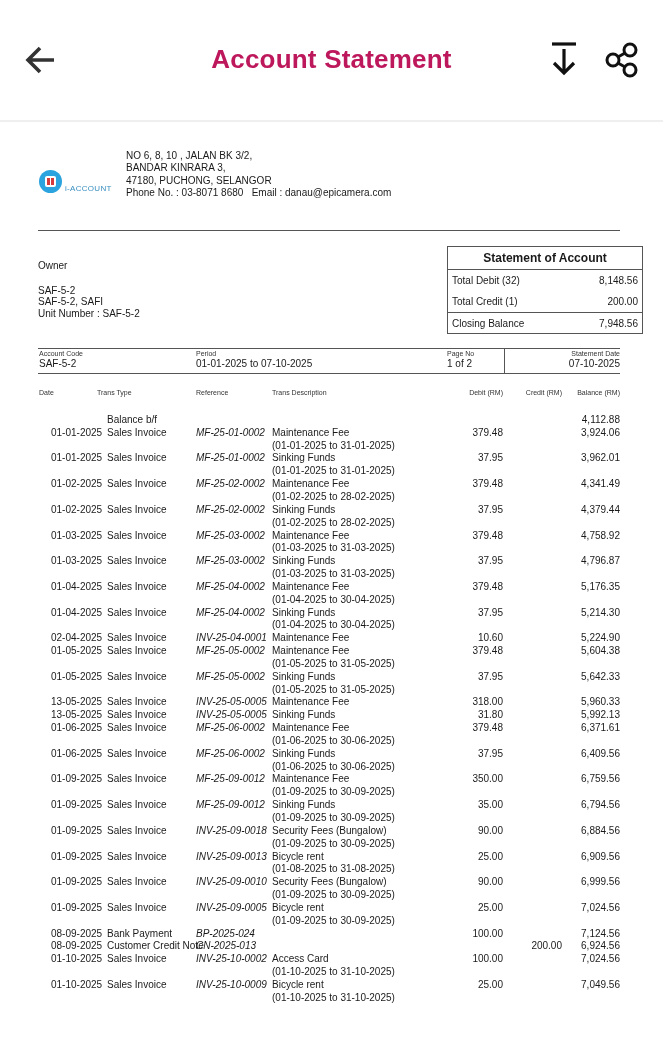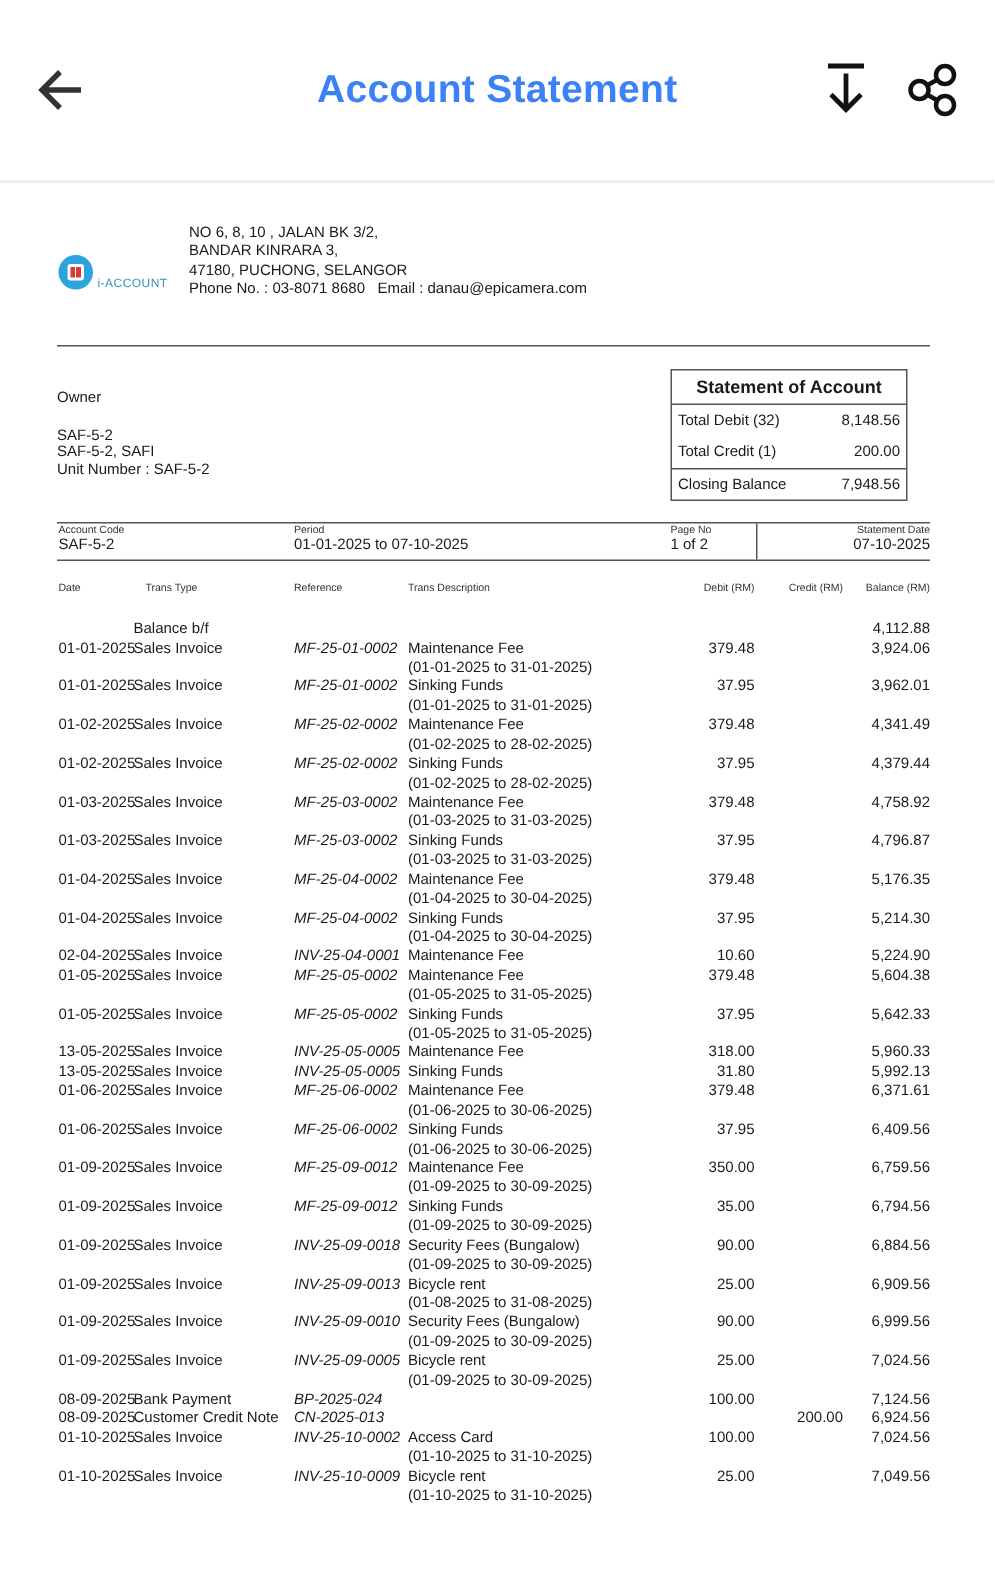--- a/index.html
+++ b/index.html
@@ -1,61 +1,61 @@
 <!DOCTYPE html>
 <html><head>
 <meta charset="utf-8">
 <style>
   * { box-sizing: border-box; margin: 0; padding: 0; }
   html, body { width: 663px; height: 1059px; background: #ffffff; overflow: hidden; }
   body { font-family: "Liberation Sans", sans-serif; color: #222; position: relative; }
 
   .appbar { position: absolute; left: 0; top: 0; width: 663px; height: 120px; background: #fff; }
   .appbar .back { position: absolute; left: 20px; top: 40px; width: 40px; height: 40px; display:flex; align-items:center; justify-content:center; cursor:pointer; }
-  .appbar .title { position: absolute; left: 0; right: 0; top: 44px; text-align: center; font-size: 26px; font-weight: bold; color: #3b82f6; letter-spacing: 0.2px; }
+  .appbar .title { position: absolute; left: 0; right: 0; top: 44px; text-align: center; font-size: 26px; font-weight: bold; color: #be185d; letter-spacing: 0.2px; }
   .appbar .dl { position: absolute; left: 545px; top: 40px; width: 40px; height: 40px; cursor:pointer; }
   .appbar .share { position: absolute; left: 603px; top: 40px; width: 40px; height: 40px; cursor:pointer; }
   .divider { position: absolute; left: 0; top: 120px; width: 663px; height: 2px; background: #efefef; }
 
   .doc { position: absolute; left: 0; top: 122px; width: 663px; height: 937px; background: #fff; color: #1a1a1a; }
 
   .logo { position: absolute; left: 39px; top: 48px; display: flex; align-items: flex-end; }
   .logo .circle { width: 23px; height: 23px; border-radius: 50%; background: #2aa3de; display:flex; align-items:center; justify-content:center; }
   .logo .circle .inner { width: 11px; height: 11px; background:#fff; border-radius: 2px; position: relative; }
   .logo .circle .inner::before { content:""; position:absolute; left:2px; top:2px; width:7px; height:7px; background: repeating-linear-gradient(90deg,#d63a3a 0 3px,#fff 3px 4px); }
   .logo .brand { font-size: 8px; color: #3a8fc0; margin-left: 3px; letter-spacing: 0.3px; }
 
   .company { position: absolute; left: 126px; top: 28px; font-size: 10px; line-height: 12.4px; }
   .company .name { font-weight: bold; font-size: 12px; margin-bottom: 3px; }
 
   .hr1 { position: absolute; left: 38px; top: 108px; width: 582px; height: 1px; background: #555; }
 
   .owner { position: absolute; left: 38px; top: 138px; font-size: 10px; line-height: 11.5px; }
   .owner .lbl { margin-bottom: 13px; }
 
-  .soa { position: absolute; left: 447px; top: 124px; width: 158px; border: 1.3px solid #555; font-size: 10px; }
+  .soa { position: absolute; left: 447px; top: 124px; width: 196px; border: 1.3px solid #555; font-size: 10px; }
   .soa .hd { text-align: center; font-weight: bold; font-size: 12px; padding: 4px 0 4px; border-bottom: 1.3px solid #555; }
   .soa .row { display: flex; justify-content: space-between; padding: 0 4px; height: 21px; align-items: center; }
   .soa .row.last { border-top: 1.3px solid #555; }
 
   .info { position: absolute; left: 38px; top: 226px; width: 582px; height: 26px; border-top: 1.3px solid #555; border-bottom: 1.3px solid #555; }
   .info .cell { position: absolute; top: 1px; }
   .info .cell .k { font-size: 7px; color: #333; }
   .info .cell .v { font-size: 10px; margin-top: 1px; }
   .info .sep { position: absolute; left: 466px; top: 0; width: 1.3px; height: 24px; background: #555; }
 
   .thead { position: absolute; left: 38px; top: 267px; width: 582px; font-size: 7px; color: #333; height: 10px; }
   .thead span { position: absolute; top: 0; }
 
   .rows { position: absolute; left: 38px; top: 292px; width: 582px; font-size: 10px; }
   .r { position: relative; height: 12.8px; }
   .r.tall { height: 25.7px; }
   .r span { position: absolute; top: 0; white-space: nowrap; line-height: 12.8px; }
-  .c-date { left: 1px; }
-  .c-type { left: 51px; text-align: right; }
+  .c-date { left: 13px; }
+  .c-type { left: 69px; text-align: right; }
   .c-ref { left: 158px; font-style: italic; }
   .c-desc { left: 234px; }
   .c-desc2 { left: 234px; top: 12.8px !important; }
   .c-debit { right: 117px; }
   .c-credit { right: 58px; }
   .c-bal { right: 0; }
 </style>
 </head>
 <body>
 

